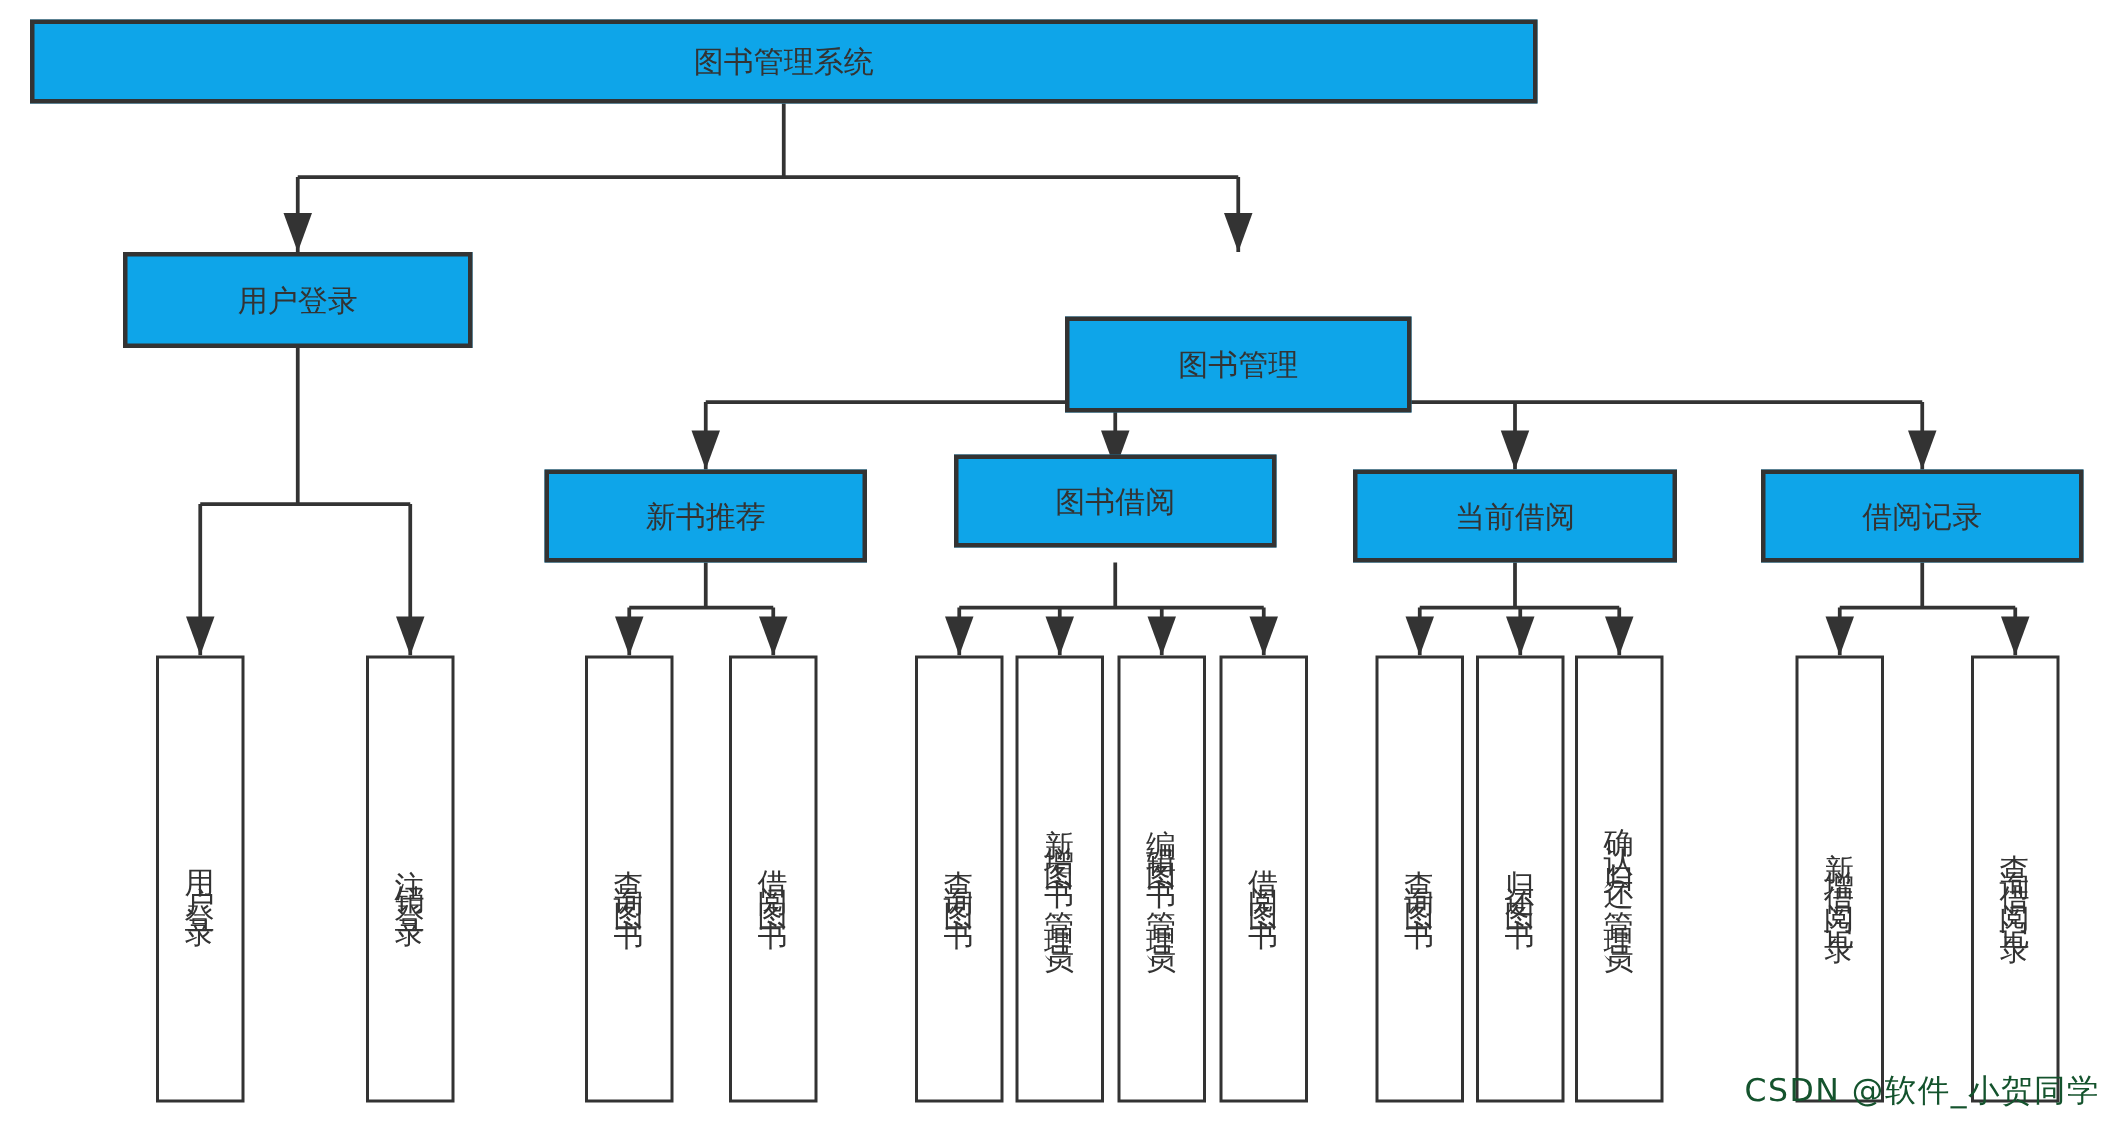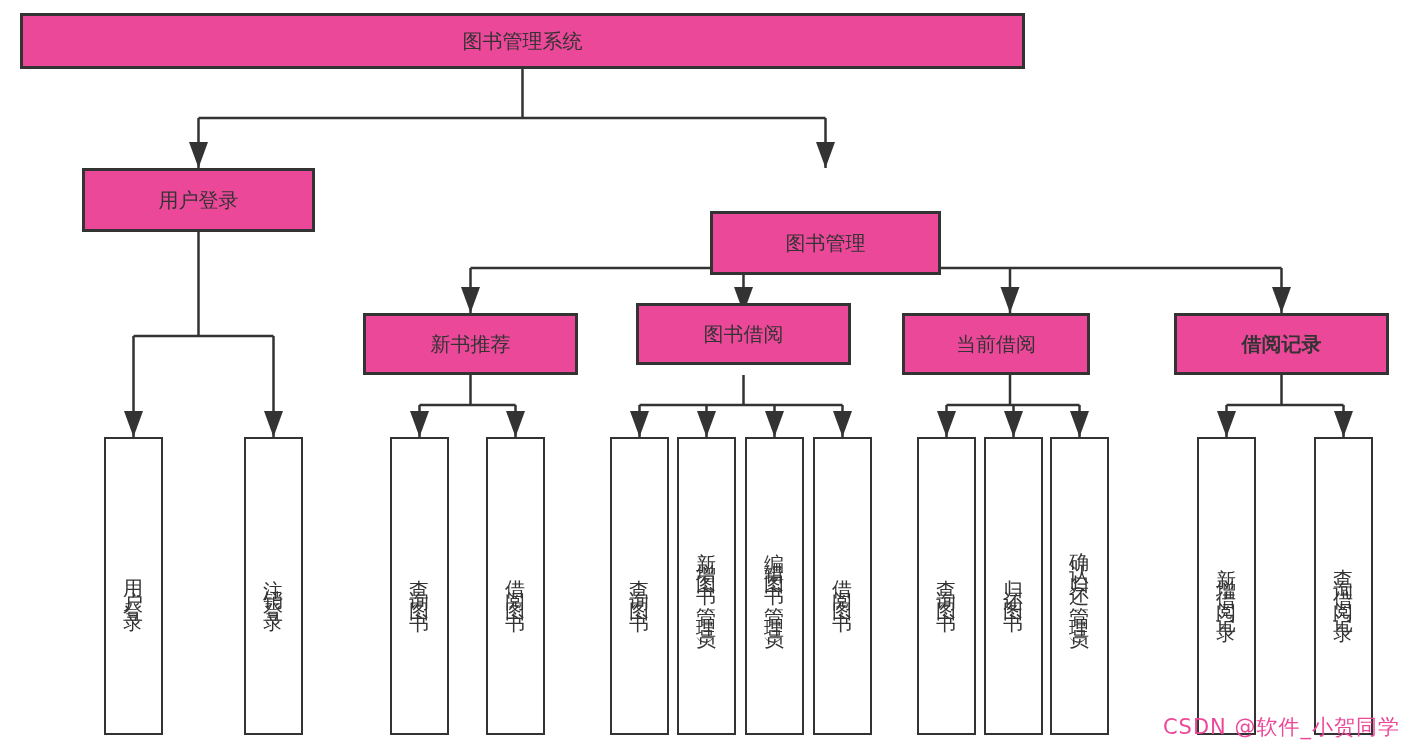--- a/index.html
+++ b/index.html
@@ -15,21 +15,21 @@
   }
 
   .connectors {
     position: absolute;
     left: 0; top: 0;
     width: 1405px; height: 747px;
   }
 
   .hnode {
     position: absolute;
-    background: #ec4899;
+    background: #0ea5e9;
     border: 3px solid #333333;
     display: flex;
     align-items: center;
     justify-content: center;
     font-size: 20px;
     color: #333333;
     z-index: 2;
   }
 
   .vnode {
@@ -53,21 +53,21 @@
     letter-spacing: 11px;
     color: #333333;
     white-space: nowrap;
   }
 
   .watermark {
     position: absolute;
     right: 5px;
     bottom: 6px;
     font-size: 21px;
-    color: #ec4899;
+    color: #14532d;
     letter-spacing: 1px;
     z-index: 3;
   }
 </style>
 </head>
 <body>
 
 <div id="canvas">
 
   <svg class="connectors" viewBox="0 0 1405 747" xmlns="http://www.w3.org/2000/svg">
@@ -117,24 +117,24 @@
   <div class="hnode" style="left:710px; top:168px; width:231px; height:64px;margin-top:43px;">
     <span>图书管理</span>
   </div>
 
   <div class="hnode" style="left:363px; top:313px; width:215px; height:62px;">
     <span>新书推荐</span>
   </div>
   <div class="hnode" style="left:636px; top:303px; width:215px; height:62px;">
     <span>图书借阅</span>
   </div>
-  <div class="hnode" style="left:902px; top:313px; width:188px; height:62px;">
+  <div class="hnode" style="left:902px; top:313px; width:216px; height:62px;">
     <span>当前借阅</span>
   </div>
-  <div class="hnode" style="left:1174px; top:313px; width:215px; height:62px;font-weight:bold;">
+  <div class="hnode" style="left:1174px; top:313px; width:215px; height:62px;">
     <span>借阅记录</span>
   </div>
 
   <div class="vnode" style="left:104px;">
     <span class="vtext">用户登录</span>
   </div>
   <div class="vnode" style="left:244px;">
     <span class="vtext">注销登录</span>
   </div>
 

